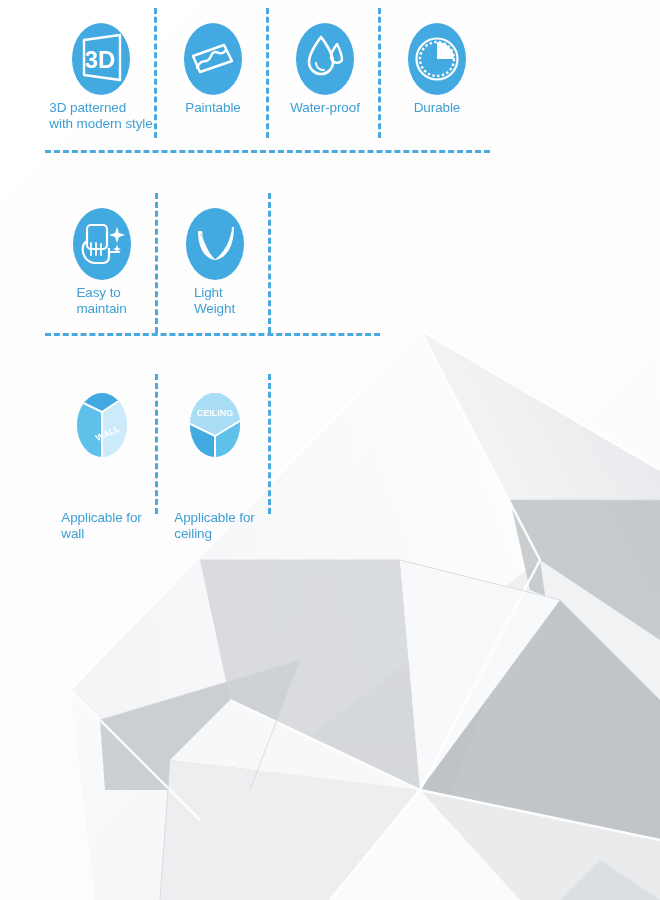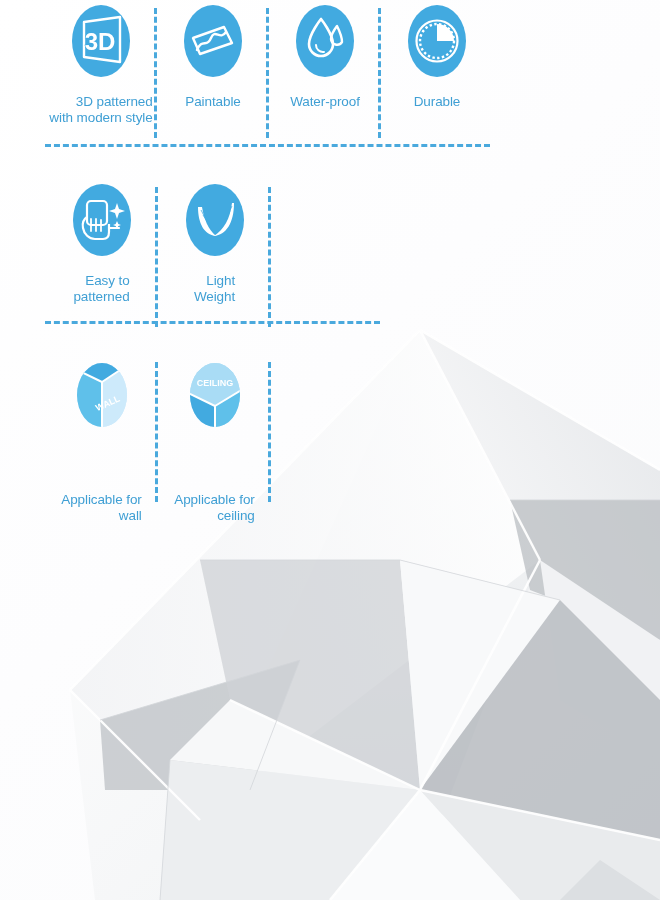--- a/index.html
+++ b/index.html
@@ -33,42 +33,43 @@
 
   .row { position: relative; }
 
   .cells { display: flex; align-items: flex-start; }
 
   .cell {
     position: relative;
     display: flex;
     flex-direction: column;
     align-items: center;
+    padding-top: 18px;
   }
 
   
   .cell.sep::after {
     content: "";
     position: absolute;
     right: 0; top: 8px;
     width: 0; height: 130px;
     border-right: 3px dashed #4aa9dd;
   }
   .row.r2 .cell.sep::after { height: 140px; }
   .row.r3 .cell.sep::after { height: 140px; }
 
   .icon-wrap {
     width: 66px; height: 82px;
     display: flex; align-items: center; justify-content: center;
   }
   .icon-wrap svg { display: block; width: 66px; height: 82px; }
 
   .caption {
-    margin-top: 12px;
-    text-align: right;
+    margin-top: 0;
+    text-align: left;
     color: #3f9fd4;
     font-size: 13.5px;
     line-height: 1.18;
     letter-spacing: -0.1px;
     white-space: pre-line;
   }
 
   
   .hdiv {
     height: 0;
@@ -227,21 +228,21 @@
                 <path d="M22 40 L22 52"></path>
                   <path d="M27 40 L27 52"></path>
                   <path d="M32 41 L32 52"></path>
               </g>
               <path d="M40 49 L50 49" stroke="#ffffff" stroke-width="2.2" stroke-linecap="round"></path>
               <path d="M48 24 L50 30 L56 32 L50 34 L48 40 L46 34 L40 32 L46 30 Z" fill="#ffffff"></path>
               <path d="M48 42 L49.3 45 L52 46 L49.3 47 L48 50 L46.7 47 L44 46 L46.7 45 Z" fill="#ffffff"></path>
             </svg>
           </div>
           <div class="caption">Easy to
-patterned</div>
+maintain</div>
         </div>
 
         <div class="cell sep">
           <div class="icon-wrap">
             <svg viewBox="0 0 66 82">
               <ellipse cx="33" cy="41" rx="29" ry="36" fill="#42aae0"></ellipse>
               <path d="M16 28 C16 44 22 56 34 57 C26 50 22 40 20 28 Z" fill="#ffffff"></path>
               <path d="M52 24 C52 44 44 56 32 57 C42 50 48 40 50 24 Z" fill="#ffffff"></path>
               <g stroke="#42aae0" stroke-width="0.9" opacity="0.85">
                 <path d="M21 36 L31 52"></path>

